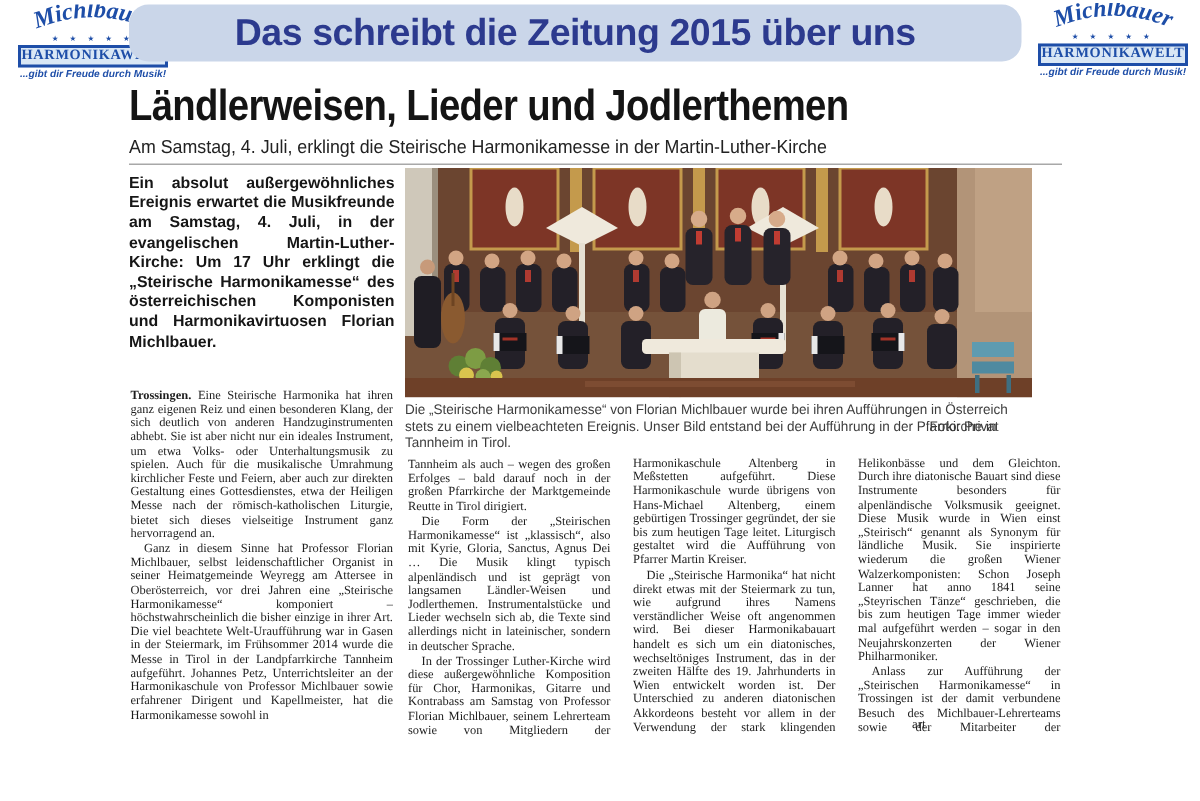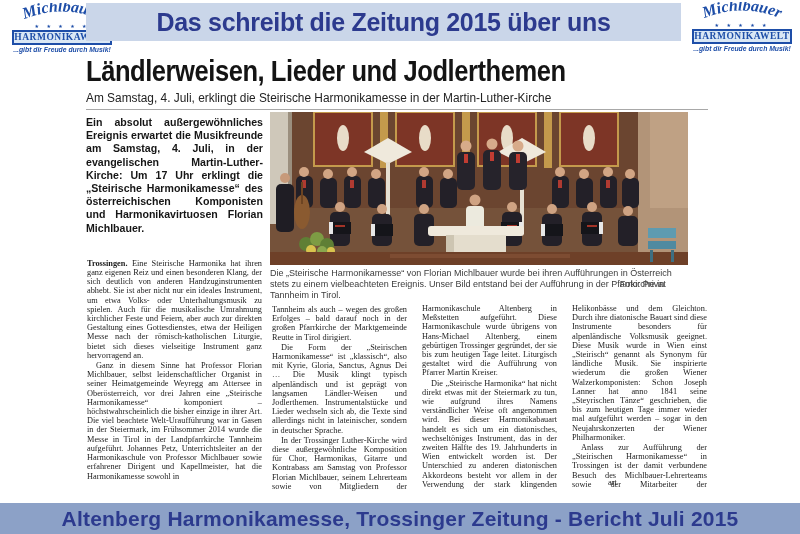--- a/index.html
+++ b/index.html
@@ -1,21 +1,21 @@
 <!DOCTYPE html>
 <html lang="de"><head>
 <meta charset="utf-8">
 <style>
   html,body{margin:0;padding:0;background:#ffffff;}
   .page{position:relative;width:800px;height:534px;background:#fff;overflow:hidden;
         font-family:"Liberation Sans",sans-serif;}
 
   
   .band{position:absolute;left:86px;top:3px;width:595px;height:38px;background:#cad6e9;
-        display:flex;align-items:center;justify-content:center;}
+        display:flex;align-items:center;justify-content:center;border-radius:13px;}
   .band-title{font-weight:bold;font-size:25px;color:#2c3a8e;letter-spacing:-0.3px;white-space:nowrap;}
 
   .logo{position:absolute;width:112px;text-align:center;color:#1e4ea8;}
   .logo-left{left:6px;top:3px;}
   .logo-right{left:686px;top:2px;}
   .logo svg{display:block;margin:0 auto;}
   .logo-stars{font-size:5px;letter-spacing:3px;line-height:5px;margin-top:-3px;color:#1e4ea8;}
   .logo-box{margin:1px auto 0;width:100px;box-sizing:border-box;border:2px solid #1e4ea8;
             background:#d9e7f5;font-family:"Liberation Serif",serif;font-weight:bold;
             font-size:9.5px;line-height:11px;letter-spacing:0.5px;color:#1e4ea8;}
@@ -253,17 +253,14 @@
   <div class="flow">
     <p class="body-text">Tannheim als auch – wegen des großen Erfolges – bald darauf noch in der großen Pfarrkirche der Marktgemeinde Reutte in Tirol dirigiert.</p>
     <p class="body-text indent">Die Form der „Steirischen Harmonikamesse“ ist „klassisch“, also mit Kyrie, Gloria, Sanctus, Agnus Dei … Die Musik klingt typisch alpenländisch und ist geprägt von langsamen Ländler-Weisen und Jodlerthemen. Instrumentalstücke und Lieder wechseln sich ab, die Texte sind allerdings nicht in lateinischer, sondern in deutscher Sprache.</p>
     <p class="body-text indent">In der Trossinger Luther-Kirche wird diese außergewöhnliche Komposition für Chor, Harmonikas, Gitarre und Kontrabass am Samstag von Professor Florian Michlbauer, seinem Lehrerteam sowie von Mitgliedern der Harmonikaschule Altenberg in Meßstetten aufgeführt. Diese Harmonikaschule wurde übrigens von Hans-Michael Altenberg, einem gebürtigen Trossinger gegründet, der sie bis zum heutigen Tage leitet. Liturgisch gestaltet wird die Aufführung von Pfarrer Martin Kreiser.</p>
     <p class="body-text indent">Die „Steirische Harmonika“ hat nicht direkt etwas mit der Steiermark zu tun, wie aufgrund ihres Namens verständlicher Weise oft angenommen wird. Bei dieser Harmonikabauart handelt es sich um ein diatonisches, wechseltöniges Instrument, das in der zweiten Hälfte des 19. Jahrhunderts in Wien entwickelt worden ist. Der Unterschied zu anderen diatonischen Akkordeons besteht vor allem in der Verwendung der stark klingenden Helikonbässe und dem Gleichton. Durch ihre diatonische Bauart sind diese Instrumente besonders für alpenländische Volksmusik geeignet. Diese Musik wurde in Wien einst „Steirisch“ genannt als Synonym für ländliche Musik. Sie inspirierte wiederum die großen Wiener Walzerkomponisten: Schon Joseph Lanner hat anno 1841 seine „Steyrischen Tänze“ geschrieben, die bis zum heutigen Tage immer wieder mal aufgeführt werden – sogar in den Neujahrskonzerten der Wiener Philharmoniker.</p>
     <p class="body-text indent">Anlass zur Aufführung der „Steirischen Harmonikamesse“ in Trossingen ist der damit verbundene Besuch des Michlbauer-Lehrerteams sowie der Mitarbeiter der Harmonikaschule Altenberg am gleichen Tag im Deutschen Harmonikamuseum. Der Erlös der Aufführung kommt denn auch dem Museum für seinen bevorstehenden Umzug in den Bau V zugute.</p>
   </div>
 
   <div class="byline">art</div>
 
-  <div class="footer">
-    <span class="footer-text">Altenberg Harmonikamesse, Trossinger Zeitung - Bericht Juli 2015</span>
-  </div>
 
 </div>
 
 </body></html>

